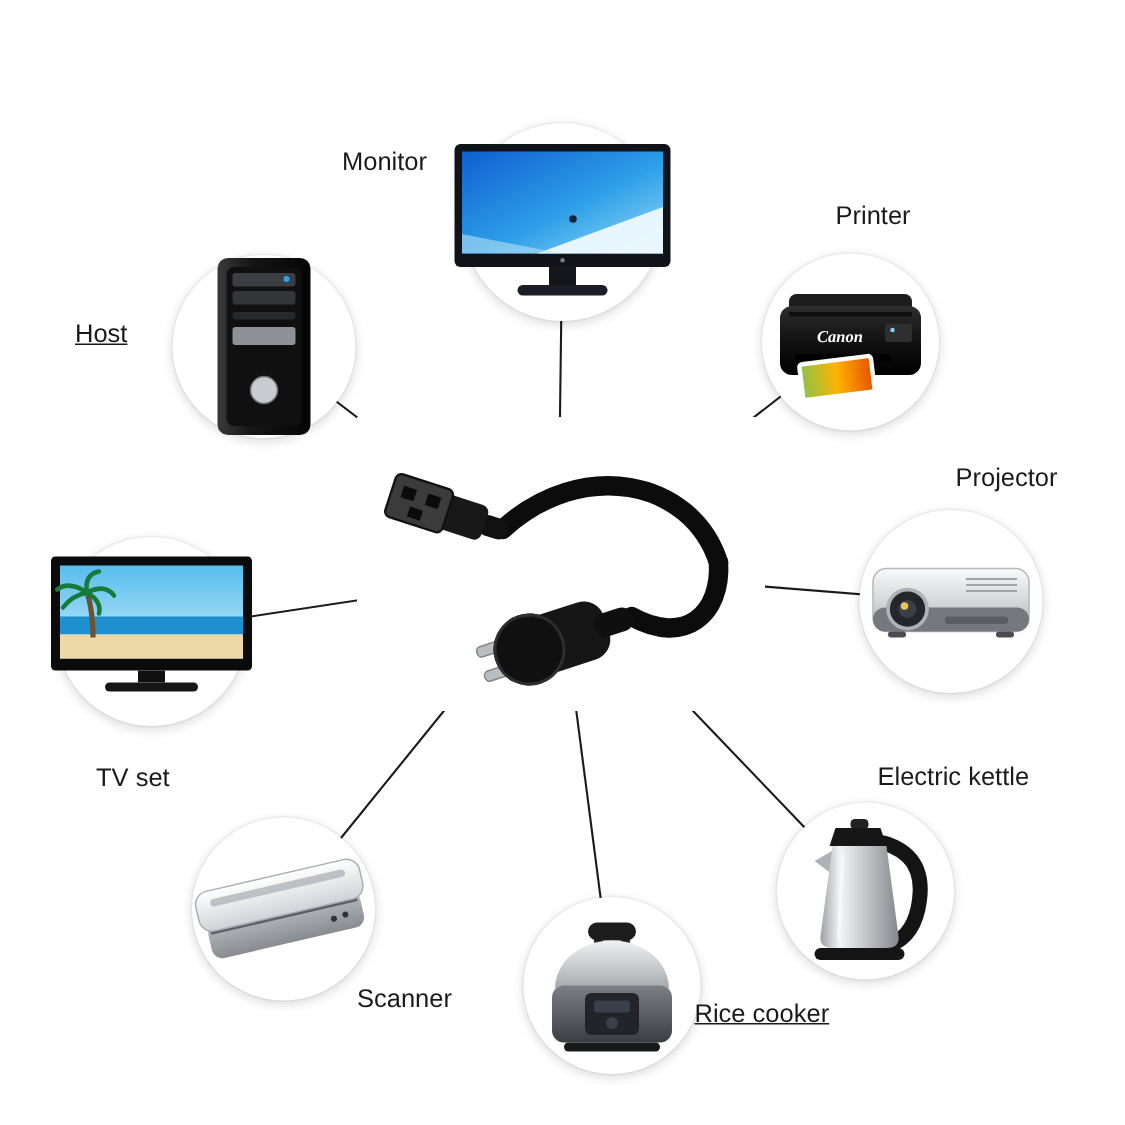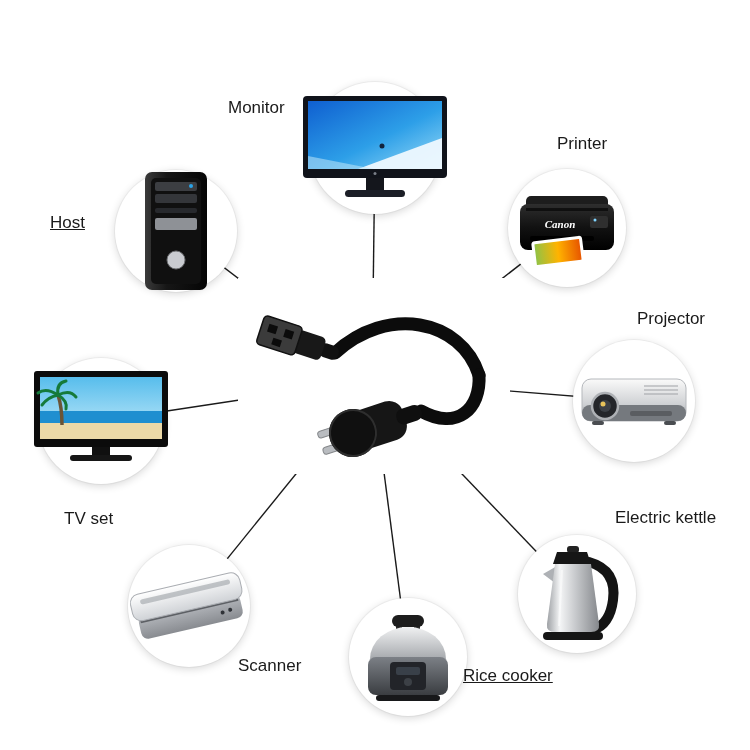--- a/index.html
+++ b/index.html
@@ -31,21 +31,21 @@
   .n-projector { left:573px; top:340px; width:122px; height:122px; }
   .n-kettle    { left:518px; top:535px; width:118px; height:118px; }
   .n-rice      { left:349px; top:598px; width:118px; height:118px; }
   .n-scanner   { left:128px; top:545px; width:122px; height:122px; }
   .n-tv        { left:38px;  top:358px; width:126px; height:126px; }
   .n-host      { left:115px; top:170px; width:122px; height:122px; }
 
   .l-monitor   { left:228px; top:98px; }
   .l-printer   { left:529px; top:134px;margin-left:28px; }
   .l-projector { left:637px; top:309px; }
-  .l-kettle    { left:615px; top:508px;text-align:right; }
+  .l-kettle    { left:585px; top:508px;text-align:right; }
   .l-rice      { left:463px; top:666px;text-decoration:underline; }
   .l-scanner   { left:238px; top:656px;text-align:right; }
   .l-tv        { left:64px;  top:509px; }
   .l-host      { left:50px;  top:213px;text-decoration:underline; }
 </style>
 </head>
 <body>
 
 <div style="position:absolute; inset:0;">
 

